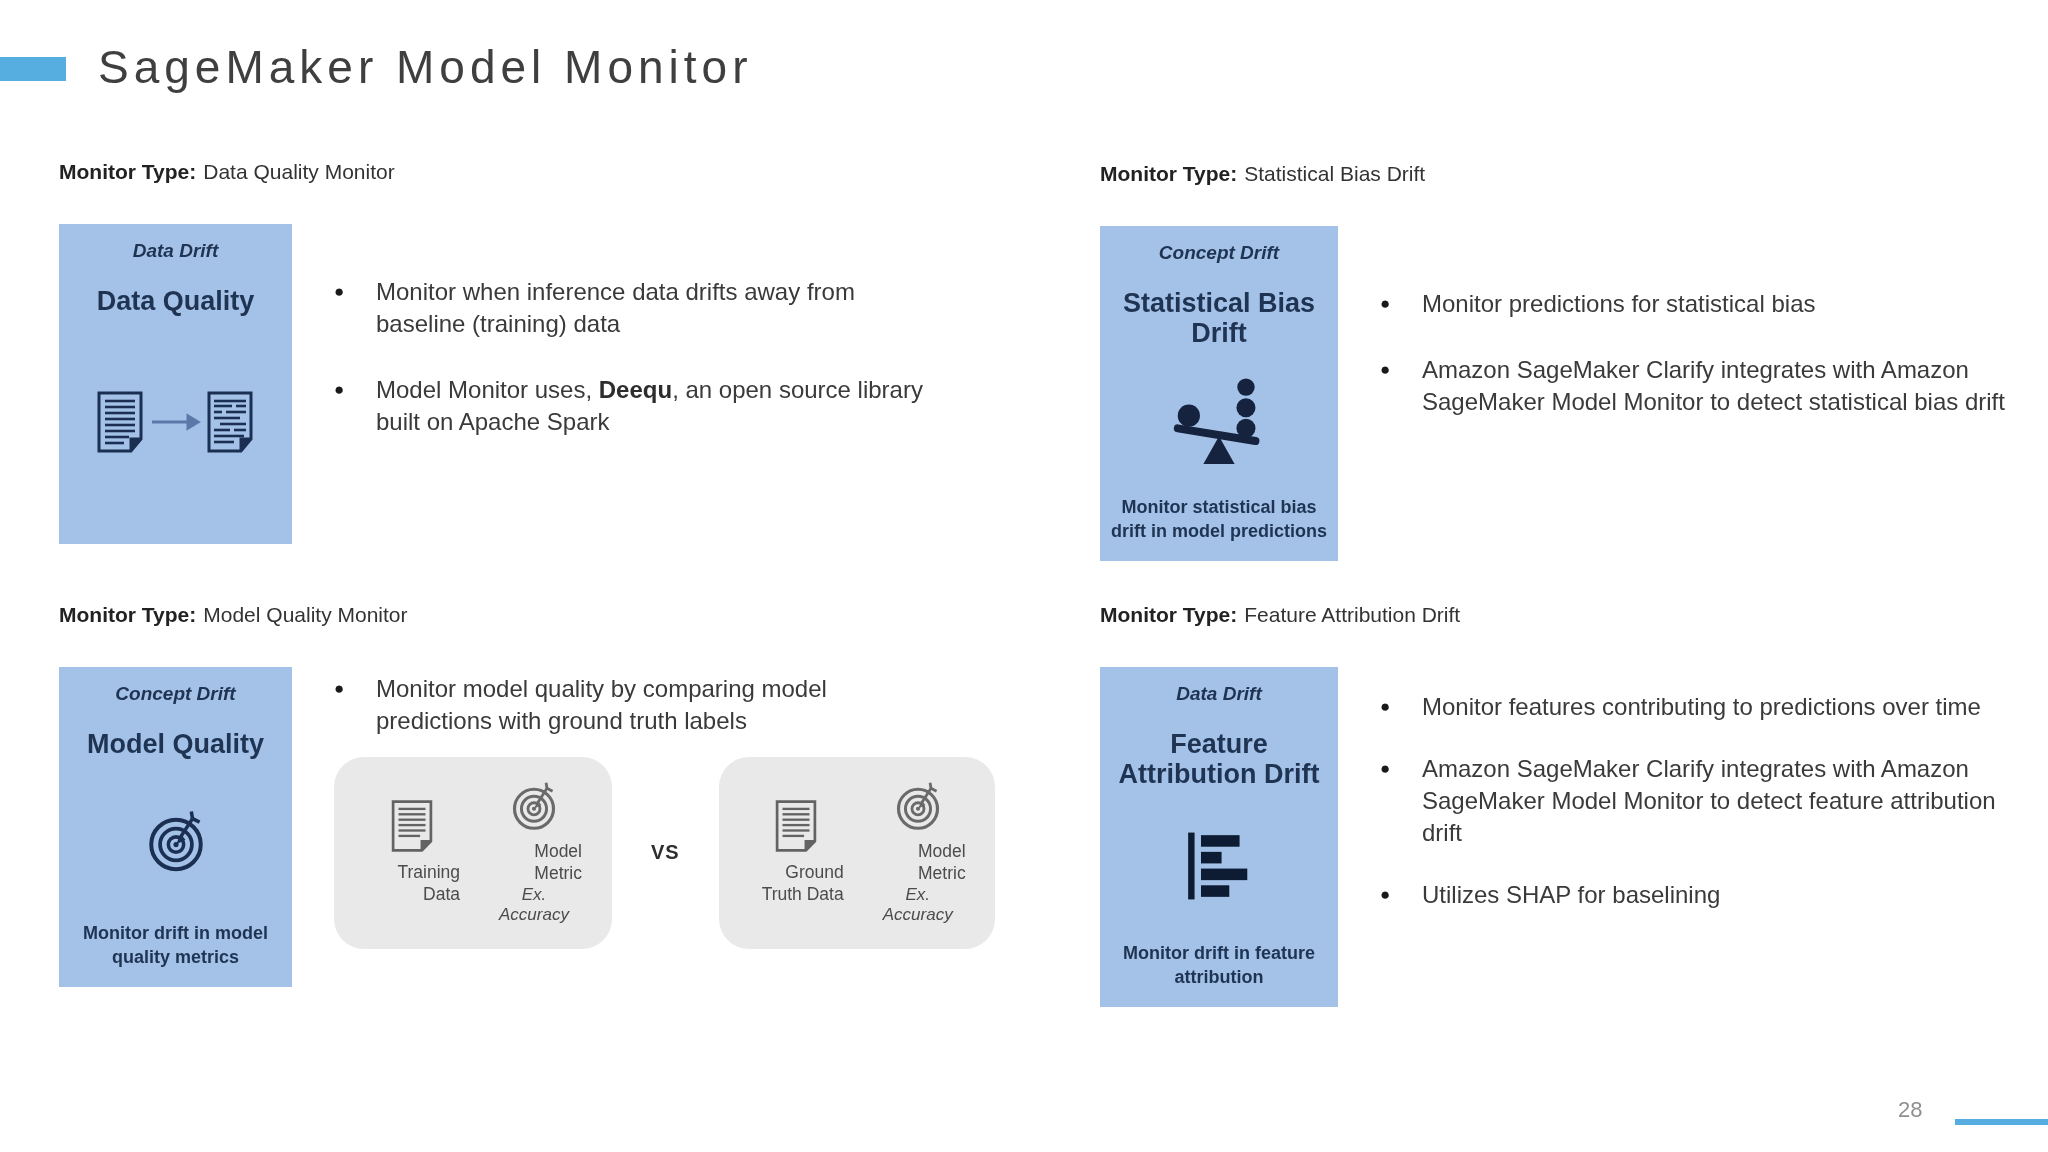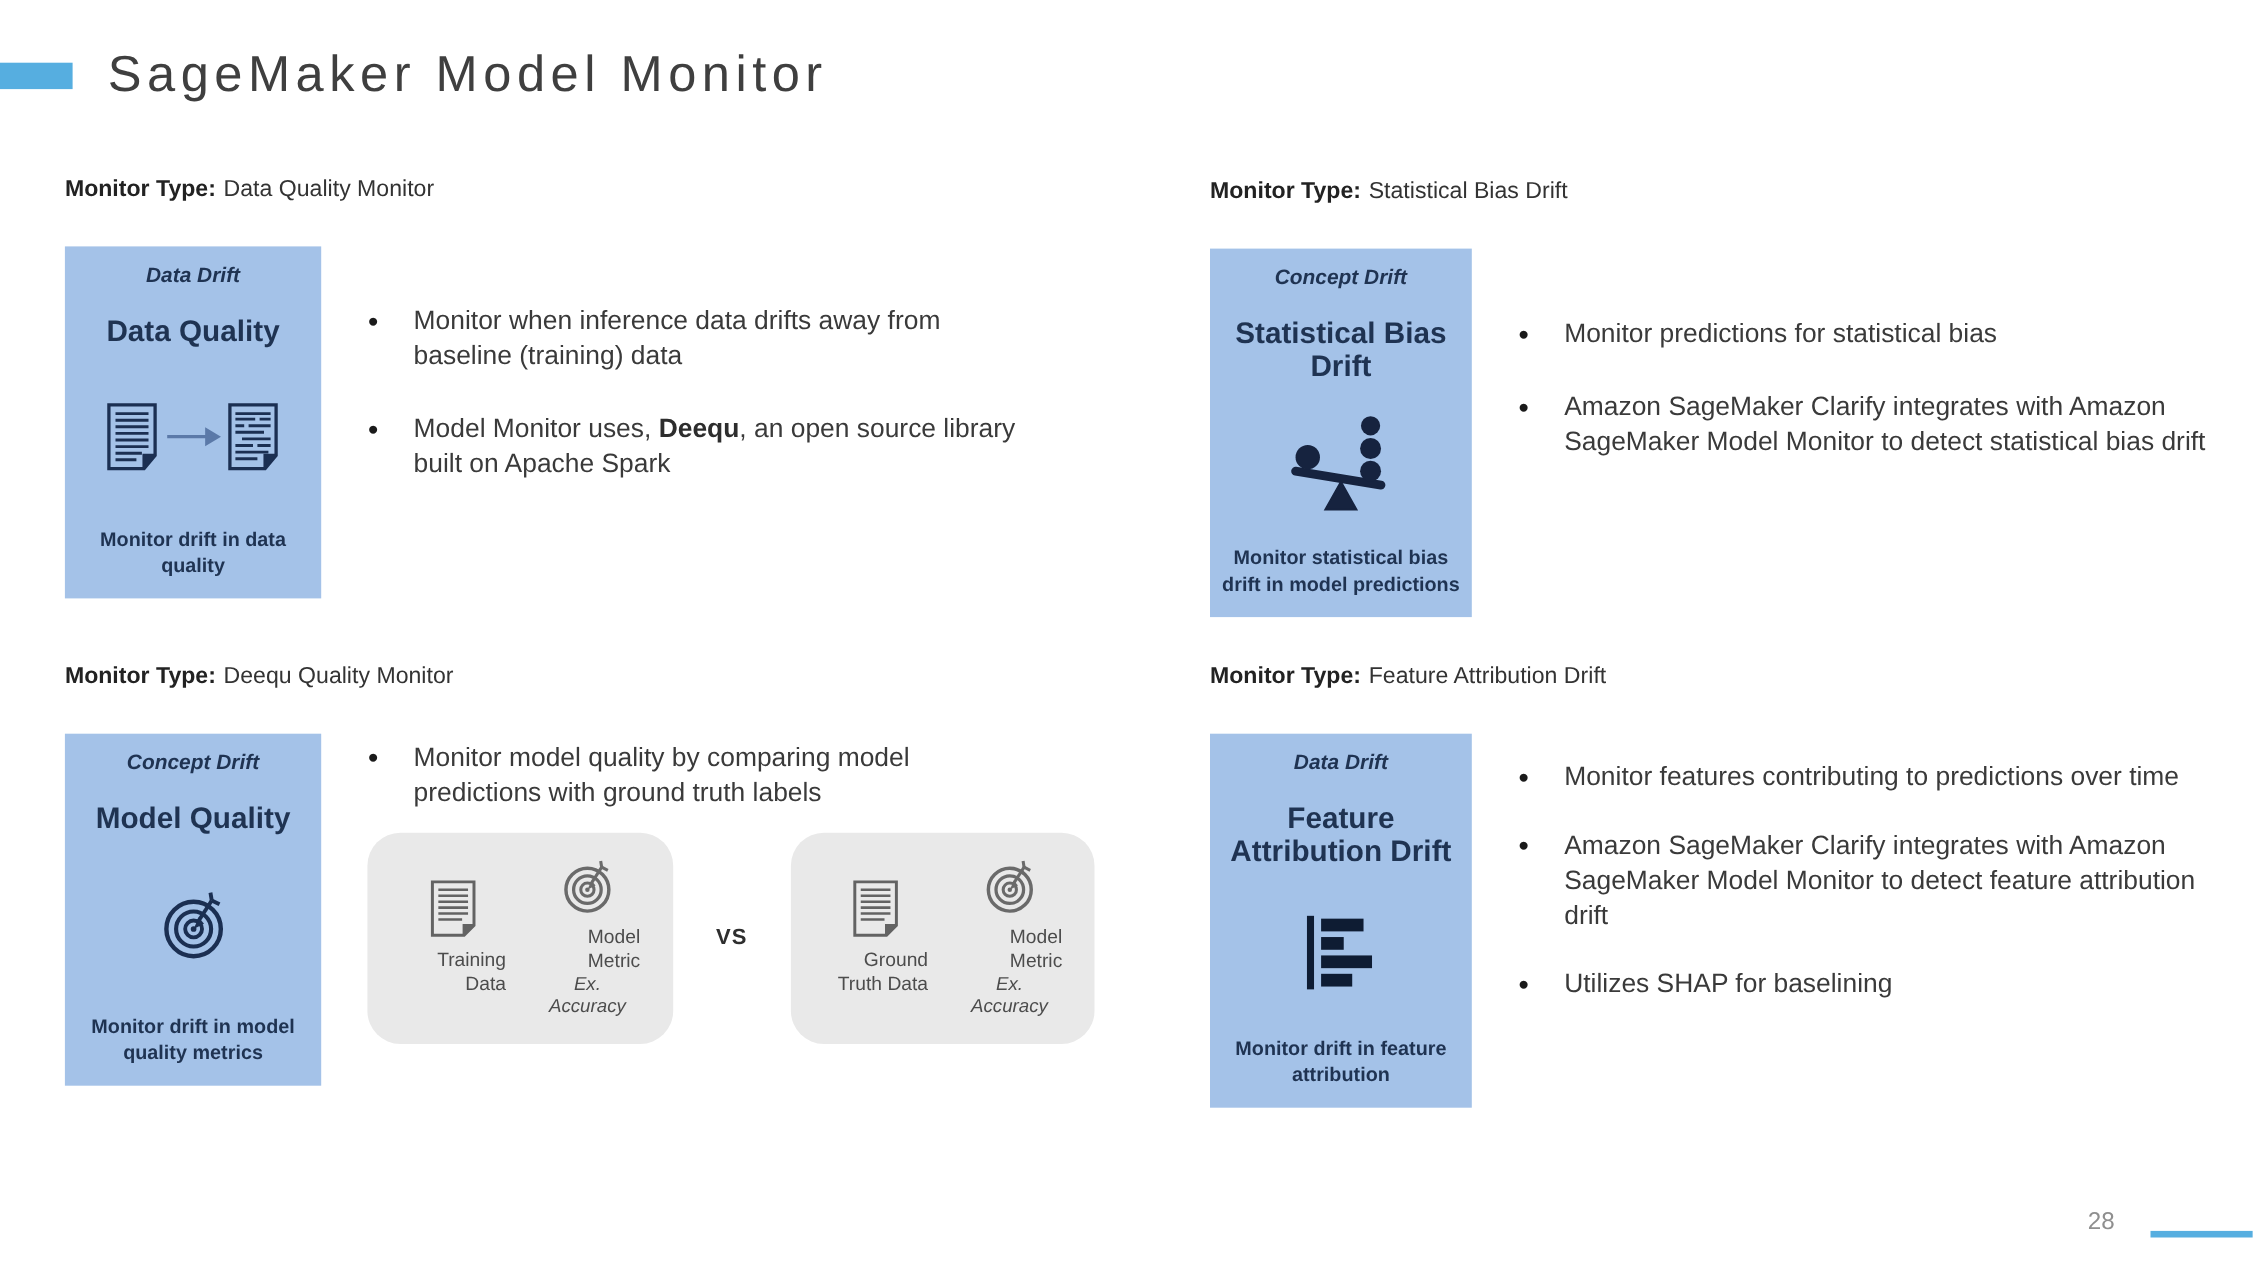--- a/index.html
+++ b/index.html
@@ -110,21 +110,20 @@
               <line x1="118" y1="28" x2="144" y2="28"></line>
                 <line x1="124" y1="34" x2="150" y2="34"></line>
               <line x1="118" y1="40" x2="134" y2="40"></line>
                 <line x1="138" y1="40" x2="150" y2="40"></line>
               <line x1="118" y1="46" x2="148" y2="46"></line>
                 <line x1="118" y1="52" x2="138" y2="52"></line>
             </g>
           </g>
         </svg>
       </div>
-      <div class="card-caption">Monitor drift in data quality</div>
     </div>
     <div class="bullets pt52">
       <div class="bullet">
         <span class="dot">●</span>
         <p class="bt w560"><span>Monitor when inference data drifts away from baseline (training) data</span><b></b><span></span></p>
       </div>
       <div class="bullet">
         <span class="dot">●</span>
         <p class="bt w560"><span>Model Monitor uses, </span><b>Deequ</b><span>, an open source library built on Apache Spark</span></p>
       </div>
@@ -162,21 +161,21 @@
       <div class="bullet">
         <span class="dot">●</span>
         <p class="bt w600"><span>Amazon SageMaker Clarify integrates with Amazon SageMaker Model Monitor to detect statistical bias drift</span><b></b><span></span></p>
       </div>
     </div>
   </div>
 </div>
 
 <div class="quad q3">
   <div class="monitor-line">
-    <span class="mt-label">Monitor Type:</span><span class="mt-value">Deequ Quality Monitor</span>
+    <span class="mt-label">Monitor Type:</span><span class="mt-value">Model Quality Monitor</span>
   </div>
   <div class="q-body">
     <div class="card card-l h320">
       <div class="card-tag">Concept Drift</div>
       <div class="card-title">Model Quality</div>
       <div class="card-icon">
         <svg width="66" height="66" viewBox="0 0 56 56">
           <g stroke="#1b2f52" fill="none">
             <circle cx="28" cy="31" r="21" stroke-width="3.4"></circle>
             <circle cx="28" cy="31" r="13.5" stroke-width="3.2"></circle>

